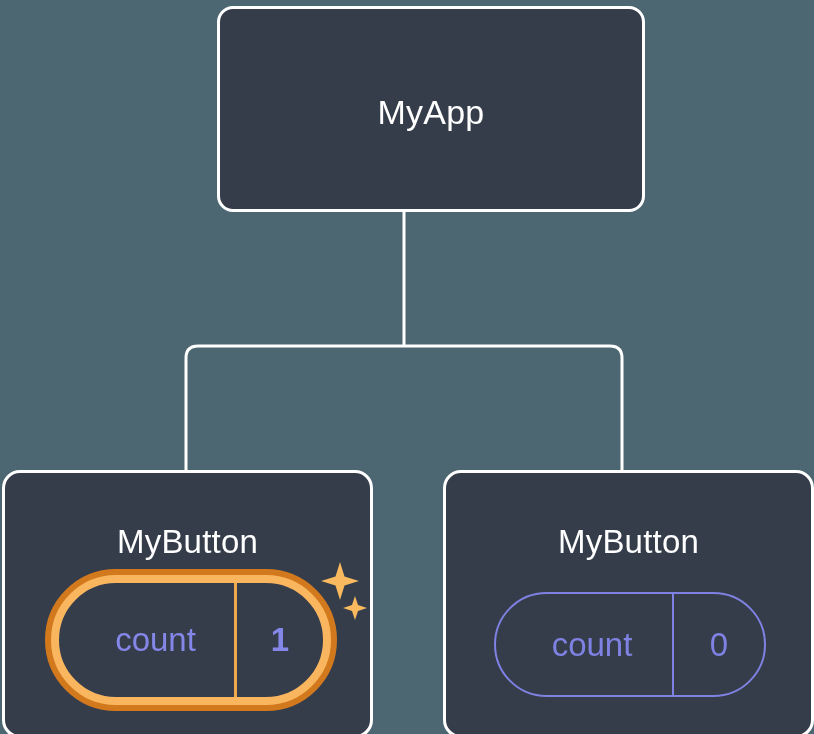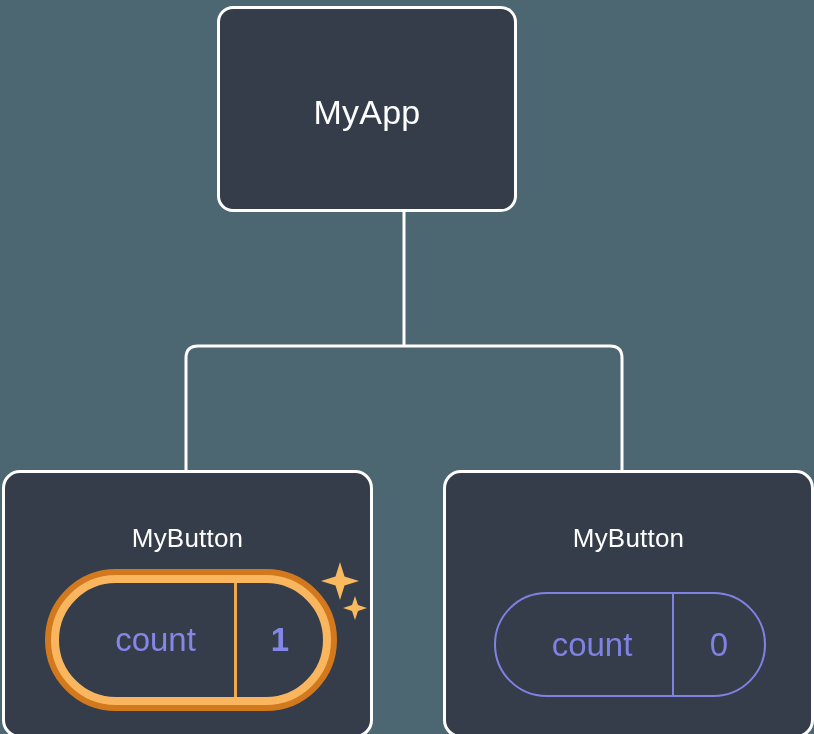--- a/index.html
+++ b/index.html
@@ -31,21 +31,21 @@
     position: absolute;
     box-sizing: border-box;
     background: #353d4b;
     border: 3px solid #ffffff;
     border-radius: 18px;
     z-index: 2;
   }
   .node-root {
     left: 217px;
     top: 6px;
-    width: 300px;
+    width: 428px;
     height: 206px;
     border-radius: 16px;
   }
   .node-child-left {
     left: 2px;
     top: 470px;
     width: 371px;
     height: 268px;
   }
   .node-child-right {
@@ -63,21 +63,21 @@
     font-weight: 400;
     letter-spacing: 0.2px;
   }
   .node-root .node-title {
     top: 84px;
     font-size: 34px;
   }
   .node-child-left .node-title,
   .node-child-right .node-title {
     top: 50px;
-    font-size: 26px;
+    font-size: 33px;
   }
 
   
   .pill {
     position: absolute;
     box-sizing: border-box;
     display: flex;
     align-items: stretch;
     border-radius: 999px;
   }

